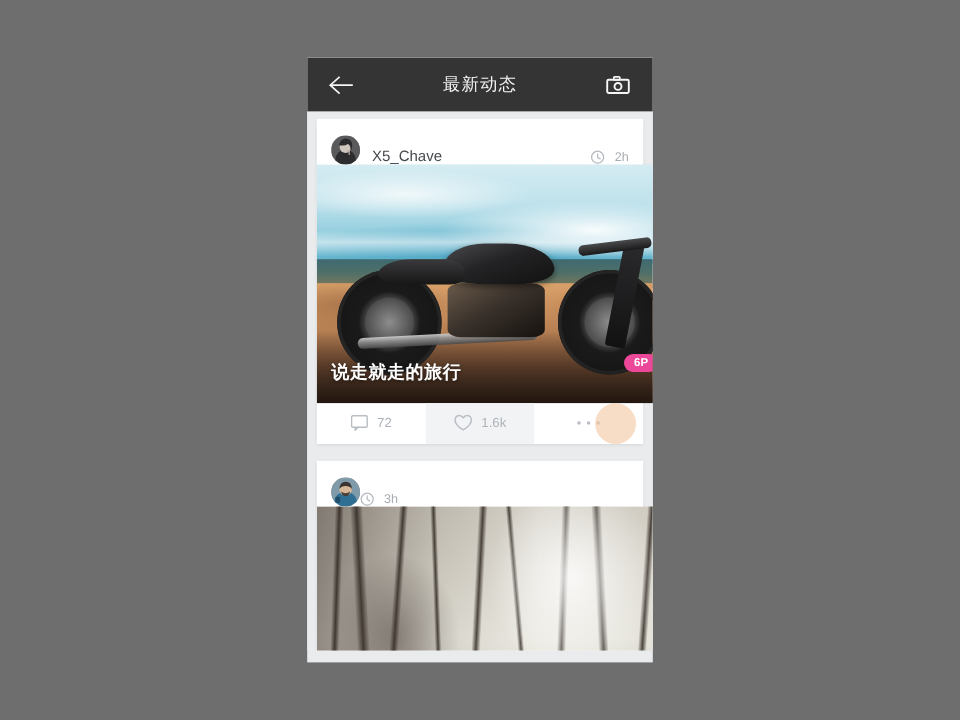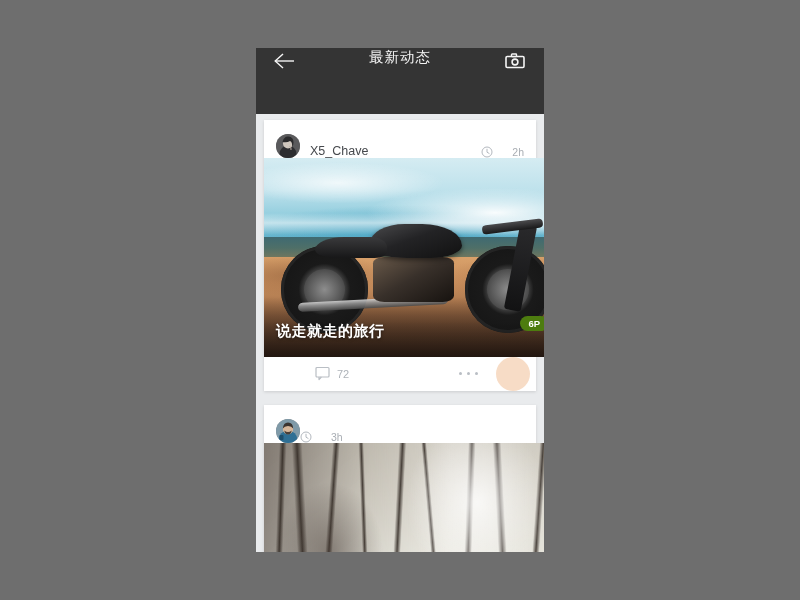--- a/index.html
+++ b/index.html
@@ -22,23 +22,24 @@
     top: 48px;
     width: 288px;
     height: 504px;
     background: #e9ebed;
     overflow: hidden;
   }
 
   
   #navbar {
     position: relative;
-    height: 66px;
+    height: 45px;
     background: #343434;
     display: flex;
+    align-items: center;
     justify-content: space-between;
     padding: 0 16px;
     box-sizing: border-box;
   }
   #nav-title {
     position: absolute;
     left: 0; right: 0;
     text-align: center;
     color: #f2f2f2;
     font-size: 14.5px;
@@ -90,21 +91,21 @@
   }
   .username {
     margin-left: 10px;
     font-size: 12.5px;
     color: #46494d;
     flex: 1 1 auto;
   }
   .time-wrap {
     display: flex;
     align-items: center;
-    gap: 19px;
+    gap: 8px;
     color: #a8adb3;
     font-size: 10.5px;
   }
 
   
   .photo {
     position: relative;
     width: 100%;
     height: 0;
     padding-bottom: 73%;
@@ -299,21 +300,21 @@
   .caption-tags {
     color: rgba(255,255,255,.88);
     font-size: 9.5px;
     letter-spacing: .8px;
     text-shadow: 0 1px 3px rgba(0,0,0,.55);
   }
   .pcount {
     position: absolute;
     right: 12px;
     bottom: 26px;
-    background: #4d7c0f;
+    background: #ec4899;
     color: #fff;
     font-size: 9.5px;
     font-weight: bold;
     padding: 2.5px 8px;
     border-radius: 9px;
     line-height: 1;
   }
 
   
   .actions {
@@ -442,20 +443,28 @@
         <div class="action">
           <span>
             <svg width="15" height="15" viewBox="0 0 15 15">
               <rect x="1" y="1.5" width="13" height="9.5" rx="1" stroke="#b9bec4" stroke-width="1.2" fill="none"></rect>
               <path d="M4 11 L4 13.6 L6.4 11" stroke="#b9bec4" stroke-width="1.2" fill="none" stroke-linejoin="round"></path>
             </svg>
           </span>
           <span>72</span>
         </div>
 
+        <div class="action active">
+          <span>
+            <svg width="16" height="15" viewBox="0 0 16 15">
+              <path d="M8 13.2 C8 13.2 1.2 9 1.2 4.9 C1.2 2.6 3 1.2 4.7 1.2 C6.2 1.2 7.4 2.2 8 3.3 C8.6 2.2 9.8 1.2 11.3 1.2 C13 1.2 14.8 2.6 14.8 4.9 C14.8 9 8 13.2 8 13.2 Z" stroke="#b9bec4" stroke-width="1.2" fill="none" stroke-linejoin="round"></path>
+            </svg>
+          </span>
+          <span>1.6k</span>
+        </div>
 
         <div class="action">
           <span class="dots">
               <i></i>
               <i></i>
               <i></i>
             </span>
           <span class="touch-dot"></span>
         </div>
       </div>

